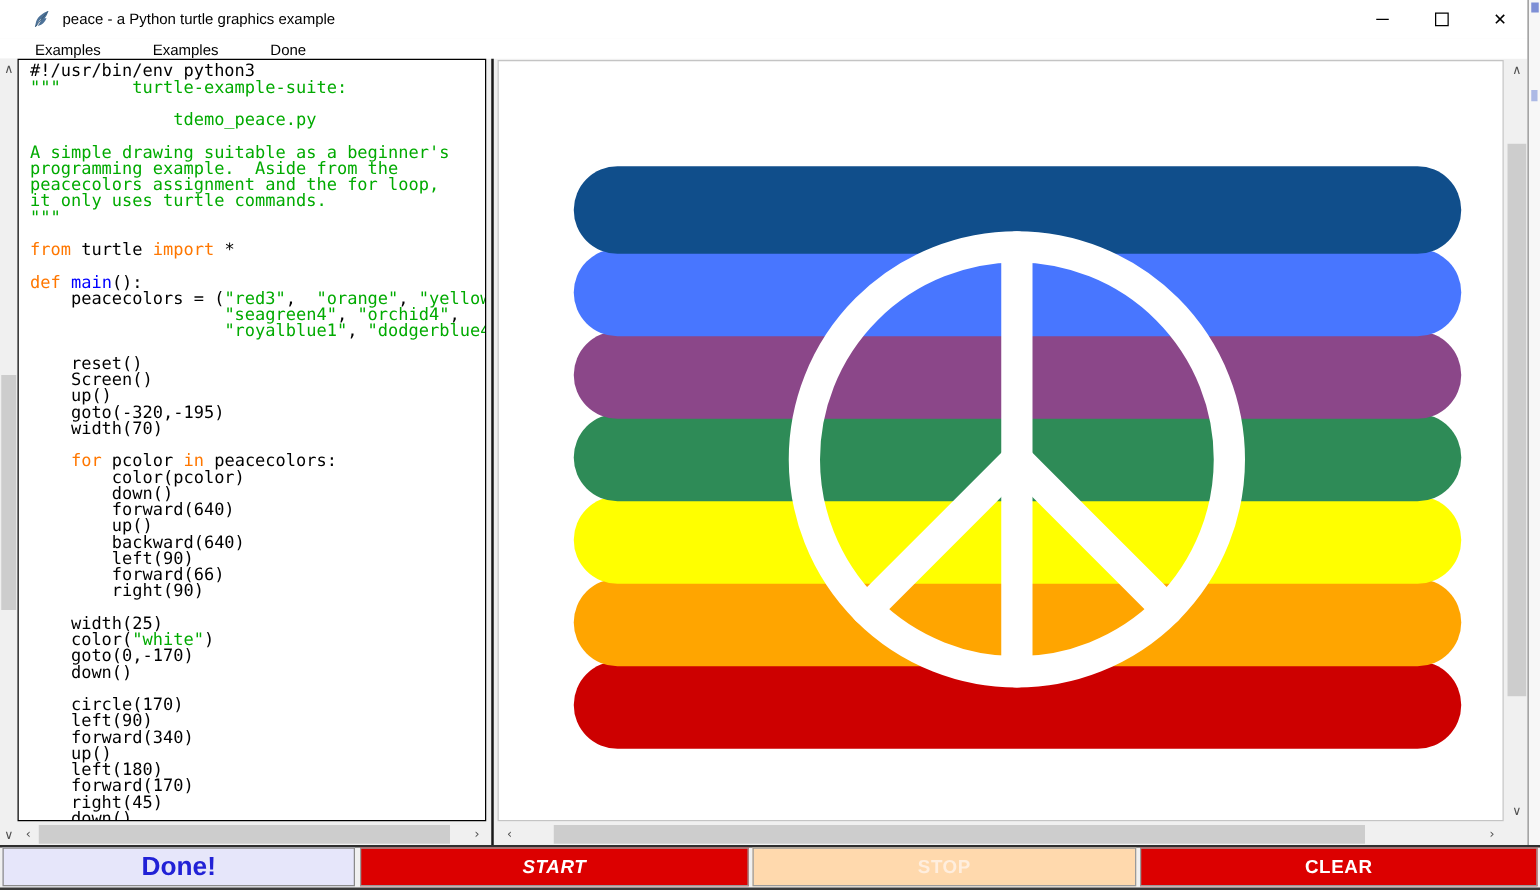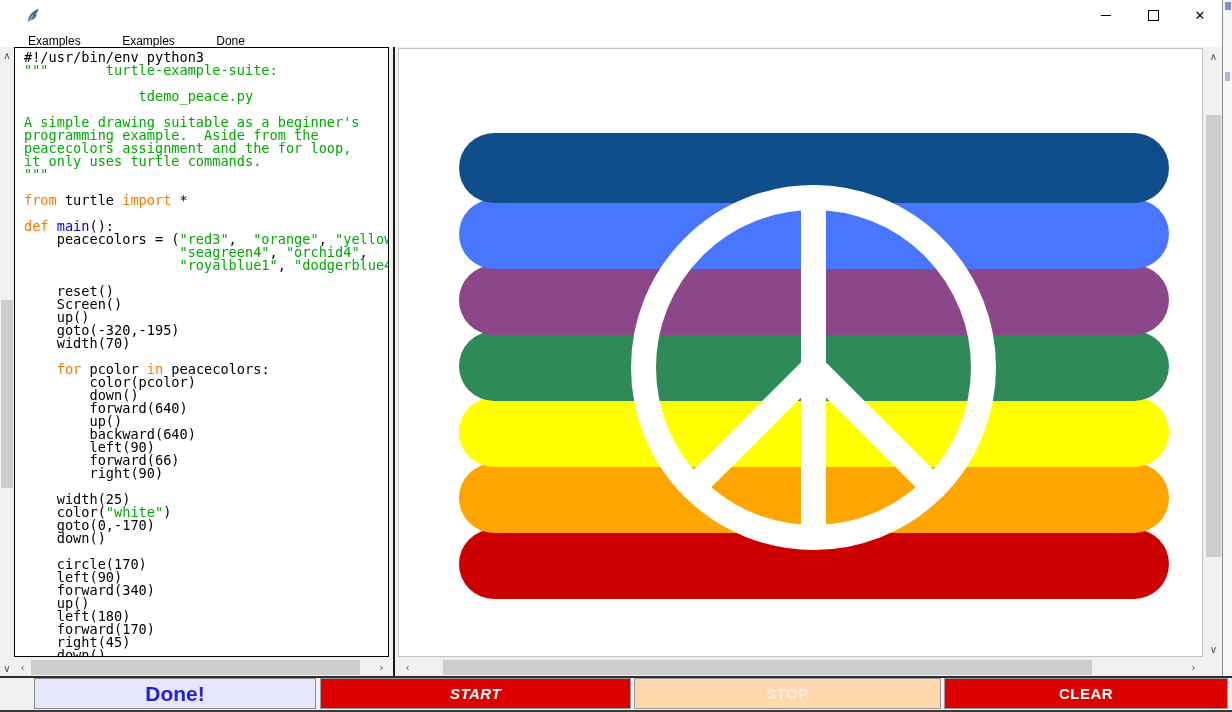--- a/index.html
+++ b/index.html
@@ -70,46 +70,47 @@
   #canvas-vscroll .sb-thumb{left:1px;top:67px;width:15px;height:442px;}
   #canvas-hscroll{left:398px;top:659px;width:805px;height:17px;}
   #canvas-hscroll .left{left:2px;top:0;width:15px;height:17px;}
   #canvas-hscroll .right{left:788px;top:0;width:15px;height:17px;}
   #canvas-hscroll .sb-thumb{left:45px;top:1px;width:649px;height:15px;}
 
   
   #bar-divider-top{left:0;top:676px;width:1232px;height:2px;background:#2e2e2e;}
   #bar-divider-bottom{left:0;top:710px;width:1232px;height:2px;background:#3a3a3a;}
   .bottombtn{top:678px;height:31px;display:flex;align-items:center;justify-content:center;
-             box-sizing:border-box;font-weight:bold;margin-left:32px;}
+             box-sizing:border-box;font-weight:bold;}
   #done-label{left:2px;width:282px;background:#e6e6fa;border:1px solid #8a8a8a;
               color:#2121d6;font-size:21px;}
   #start-button{left:288px;width:311px;background:#dc0000;border:1px solid #9a9a9a;
               color:#ffffff;font-size:15px;letter-spacing:0.5px;font-style:italic;}
   #stop-button{left:602px;width:307px;background:#ffd9ad;border:1px solid #9a9a9a;
               color:#ffeede;font-size:15px;letter-spacing:0.5px;}
-  #clear-button{left:912px;width:284px;background:#dc0000;border:1px solid #9a9a9a;
+  #clear-button{left:912px;width:318px;background:#dc0000;border:1px solid #9a9a9a;
               color:#ffffff;font-size:15px;letter-spacing:0.5px;}
 
   
   #bg-sliver{left:1222px;top:0;width:10px;height:676px;background:#f7f7f7;
              border-left:1px solid #8a8a8a;box-sizing:border-box;}
   #bg-sliver .frag1{position:absolute;left:2px;top:2px;width:6px;height:8px;background:#4a64c8;opacity:.7;}
   #bg-sliver .frag2{position:absolute;left:2px;top:72px;width:5px;height:9px;background:#7a8fd8;opacity:.6;}
 </style>
 </head>
 <body>
 
 <div id="titlebar" class="abs">
   <div id="app-icon" class="abs">
     <svg width="16" height="16" viewBox="0 0 16 16">
       <path d="M13.6 0.8 C9 2.3 5.4 5.4 3.9 9.1 L2.9 13.6 L4.5 12.8 C5 10.4 6.2 8.3 8.2 6.7 C7.6 9 6.5 10.8 5 12.7 C8.6 12 11.2 9.6 12.2 6.3 L10.6 6.7 C12.1 4.9 13.1 3.2 13.6 0.8 Z" fill="#4d7298"></path>
       <line x1="3.2" y1="13.4" x2="13.4" y2="1" stroke="#35566f" stroke-width="0.7"></line>
     </svg>
   </div>
+  <div id="title-text" class="abs">peace - a Python turtle graphics example</div>
   <div id="btn-min" class="abs winctl">
       <div class="bar"></div>
     </div>
   <div id="btn-max" class="abs winctl">
       <div class="box"></div>
     </div>
   <div id="btn-close" class="abs winctl">
       <span>✕</span>
     </div>
 </div>

